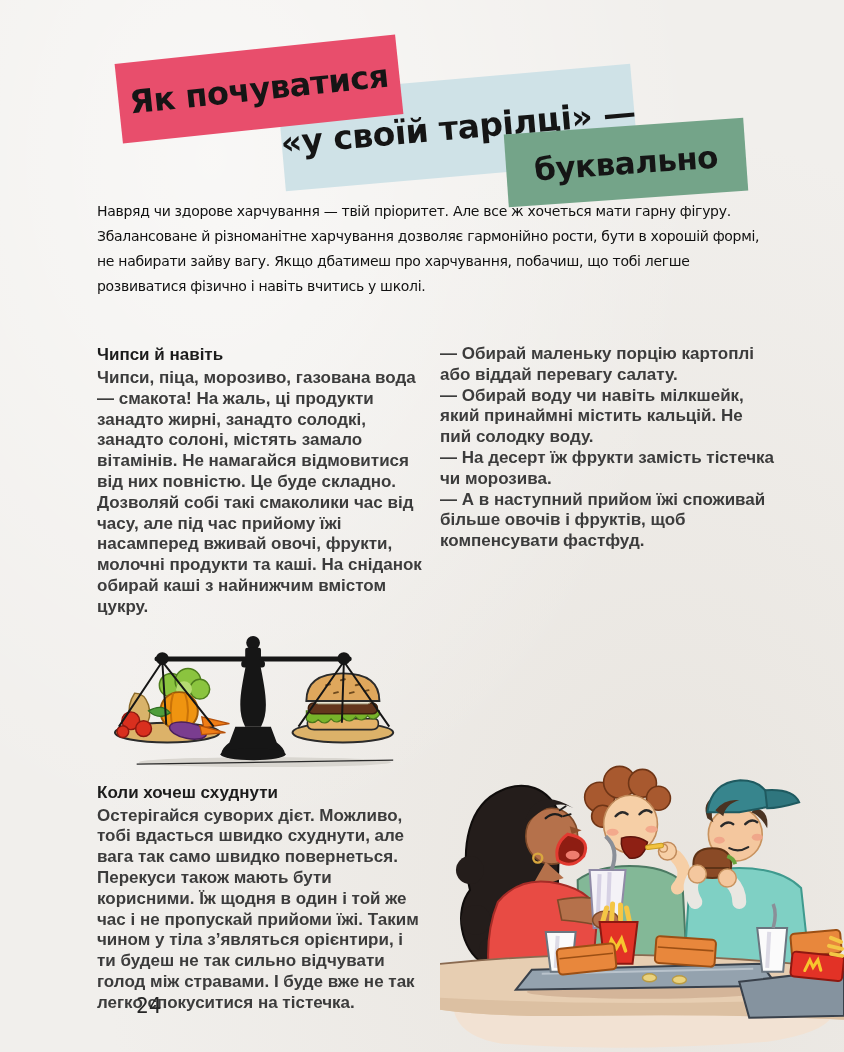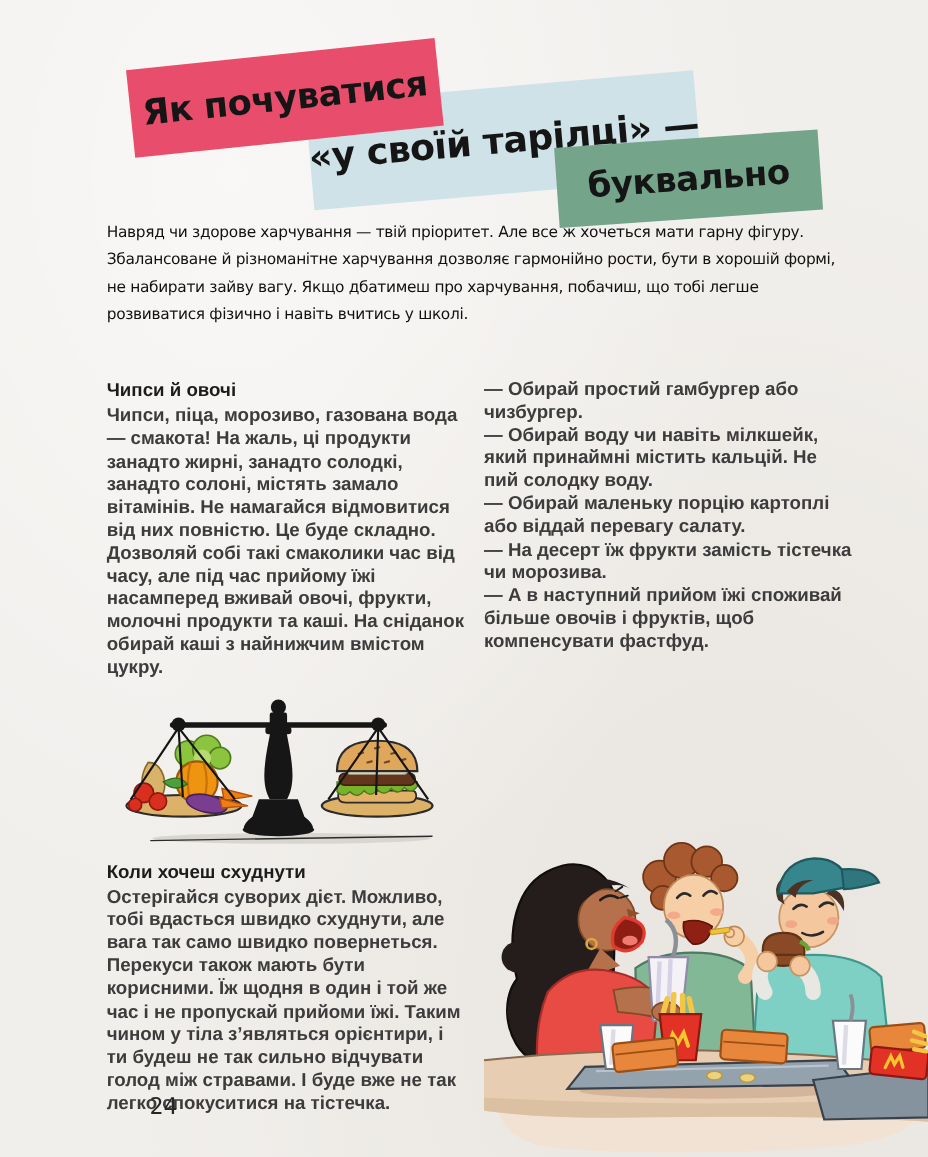--- a/index.html
+++ b/index.html
@@ -67,21 +67,21 @@
       <span>«у своїй тарілці» —</span>
     </div>
     <div class="tblock green">
       <span>буквально</span>
     </div>
   </header>
 
   <p class="intro">Навряд чи здорове харчування — твій пріоритет. Але все ж хочеться мати гарну фігуру. Збалансоване й різноманітне харчування дозволяє гармонійно рости, бути в хорошій формі, не набирати зайву вагу. Якщо дбатимеш про харчування, побачиш, що тобі легше розвиватися фізично і навіть вчитись у школі.</p>
 
   <section class="col left">
-    <h3>Чипси й овочі</h3>
+    <h3>Чипси й навіть</h3>
     <p>Чипси, піца, морозиво, газована вода — смакота! На жаль, ці продукти занадто жирні, занадто солодкі, занадто солоні, містять замало вітамінів. Не намагайся відмовитися від них повністю. Це буде складно. Дозволяй собі такі смаколики час від часу, але під час прийому їжі насамперед вживай овочі, фрукти, молочні продукти та каші. На сніданок обирай каші з найнижчим вмістом цукру.</p>
 
     <div class="scale-wrap">
       <svg width="326" height="148" viewBox="0 0 330 150">
 
         <ellipse cx="170" cy="136" rx="128" ry="5" fill="#d9d6d0"></ellipse>
         <path d="M40,138 L300,134" stroke="#2a2a2a" stroke-width="1.2" fill="none"></path>
 
         <ellipse cx="71" cy="106" rx="53" ry="10" fill="#dcb269" stroke="#2b2b2b" stroke-width="2"></ellipse>
         <ellipse cx="249" cy="106" rx="51" ry="10" fill="#dcb269" stroke="#2b2b2b" stroke-width="2"></ellipse>
@@ -131,23 +131,22 @@
           <ellipse cx="158" cy="128" rx="33" ry="6" fill="#161616"></ellipse>
         </g>
       </svg>
     </div>
 
     <h3 class="slim-heading">Коли хочеш схуднути</h3>
     <p>Остерігайся суворих дієт. Можливо, тобі вдасться швидко схуднути, але вага так само швидко повернеться. Перекуси також мають бути корисними. Їж щодня в один і той же час і не пропускай прийоми їжі. Таким чином у тіла з’являться орієнтири, і ти будеш не так сильно відчувати голод між стравами. І буде вже не так легко спокуситися на тістечка.</p>
   </section>
 
   <section class="col right">
-    <p class="tip">— Обирай простий гамбургер або чизбургер.</p>
+    <p class="tip">— Обирай маленьку порцію картоплі або віддай перевагу салату.</p>
     <p class="tip">— Обирай воду чи навіть мілкшейк, який принаймні містить кальцій. Не пий солодку воду.</p>
-    <p class="tip">— Обирай маленьку порцію картоплі або віддай перевагу салату.</p>
     <p class="tip">— На десерт їж фрукти замість тістечка чи морозива.</p>
     <p class="tip">— А в наступний прийом їжі споживай більше овочів і фруктів, щоб компенсувати фастфуд.</p>
   </section>
 
   <div class="friends-wrap">
     <svg width="404" height="300" viewBox="0 0 405 300">
 
       <path d="M14,240 Q70,222 200,226 Q345,229 396,252 Q400,280 328,290 Q180,301 62,292 Q6,283 14,240 Z" fill="#f2e2d3"></path>
 
       <g>

